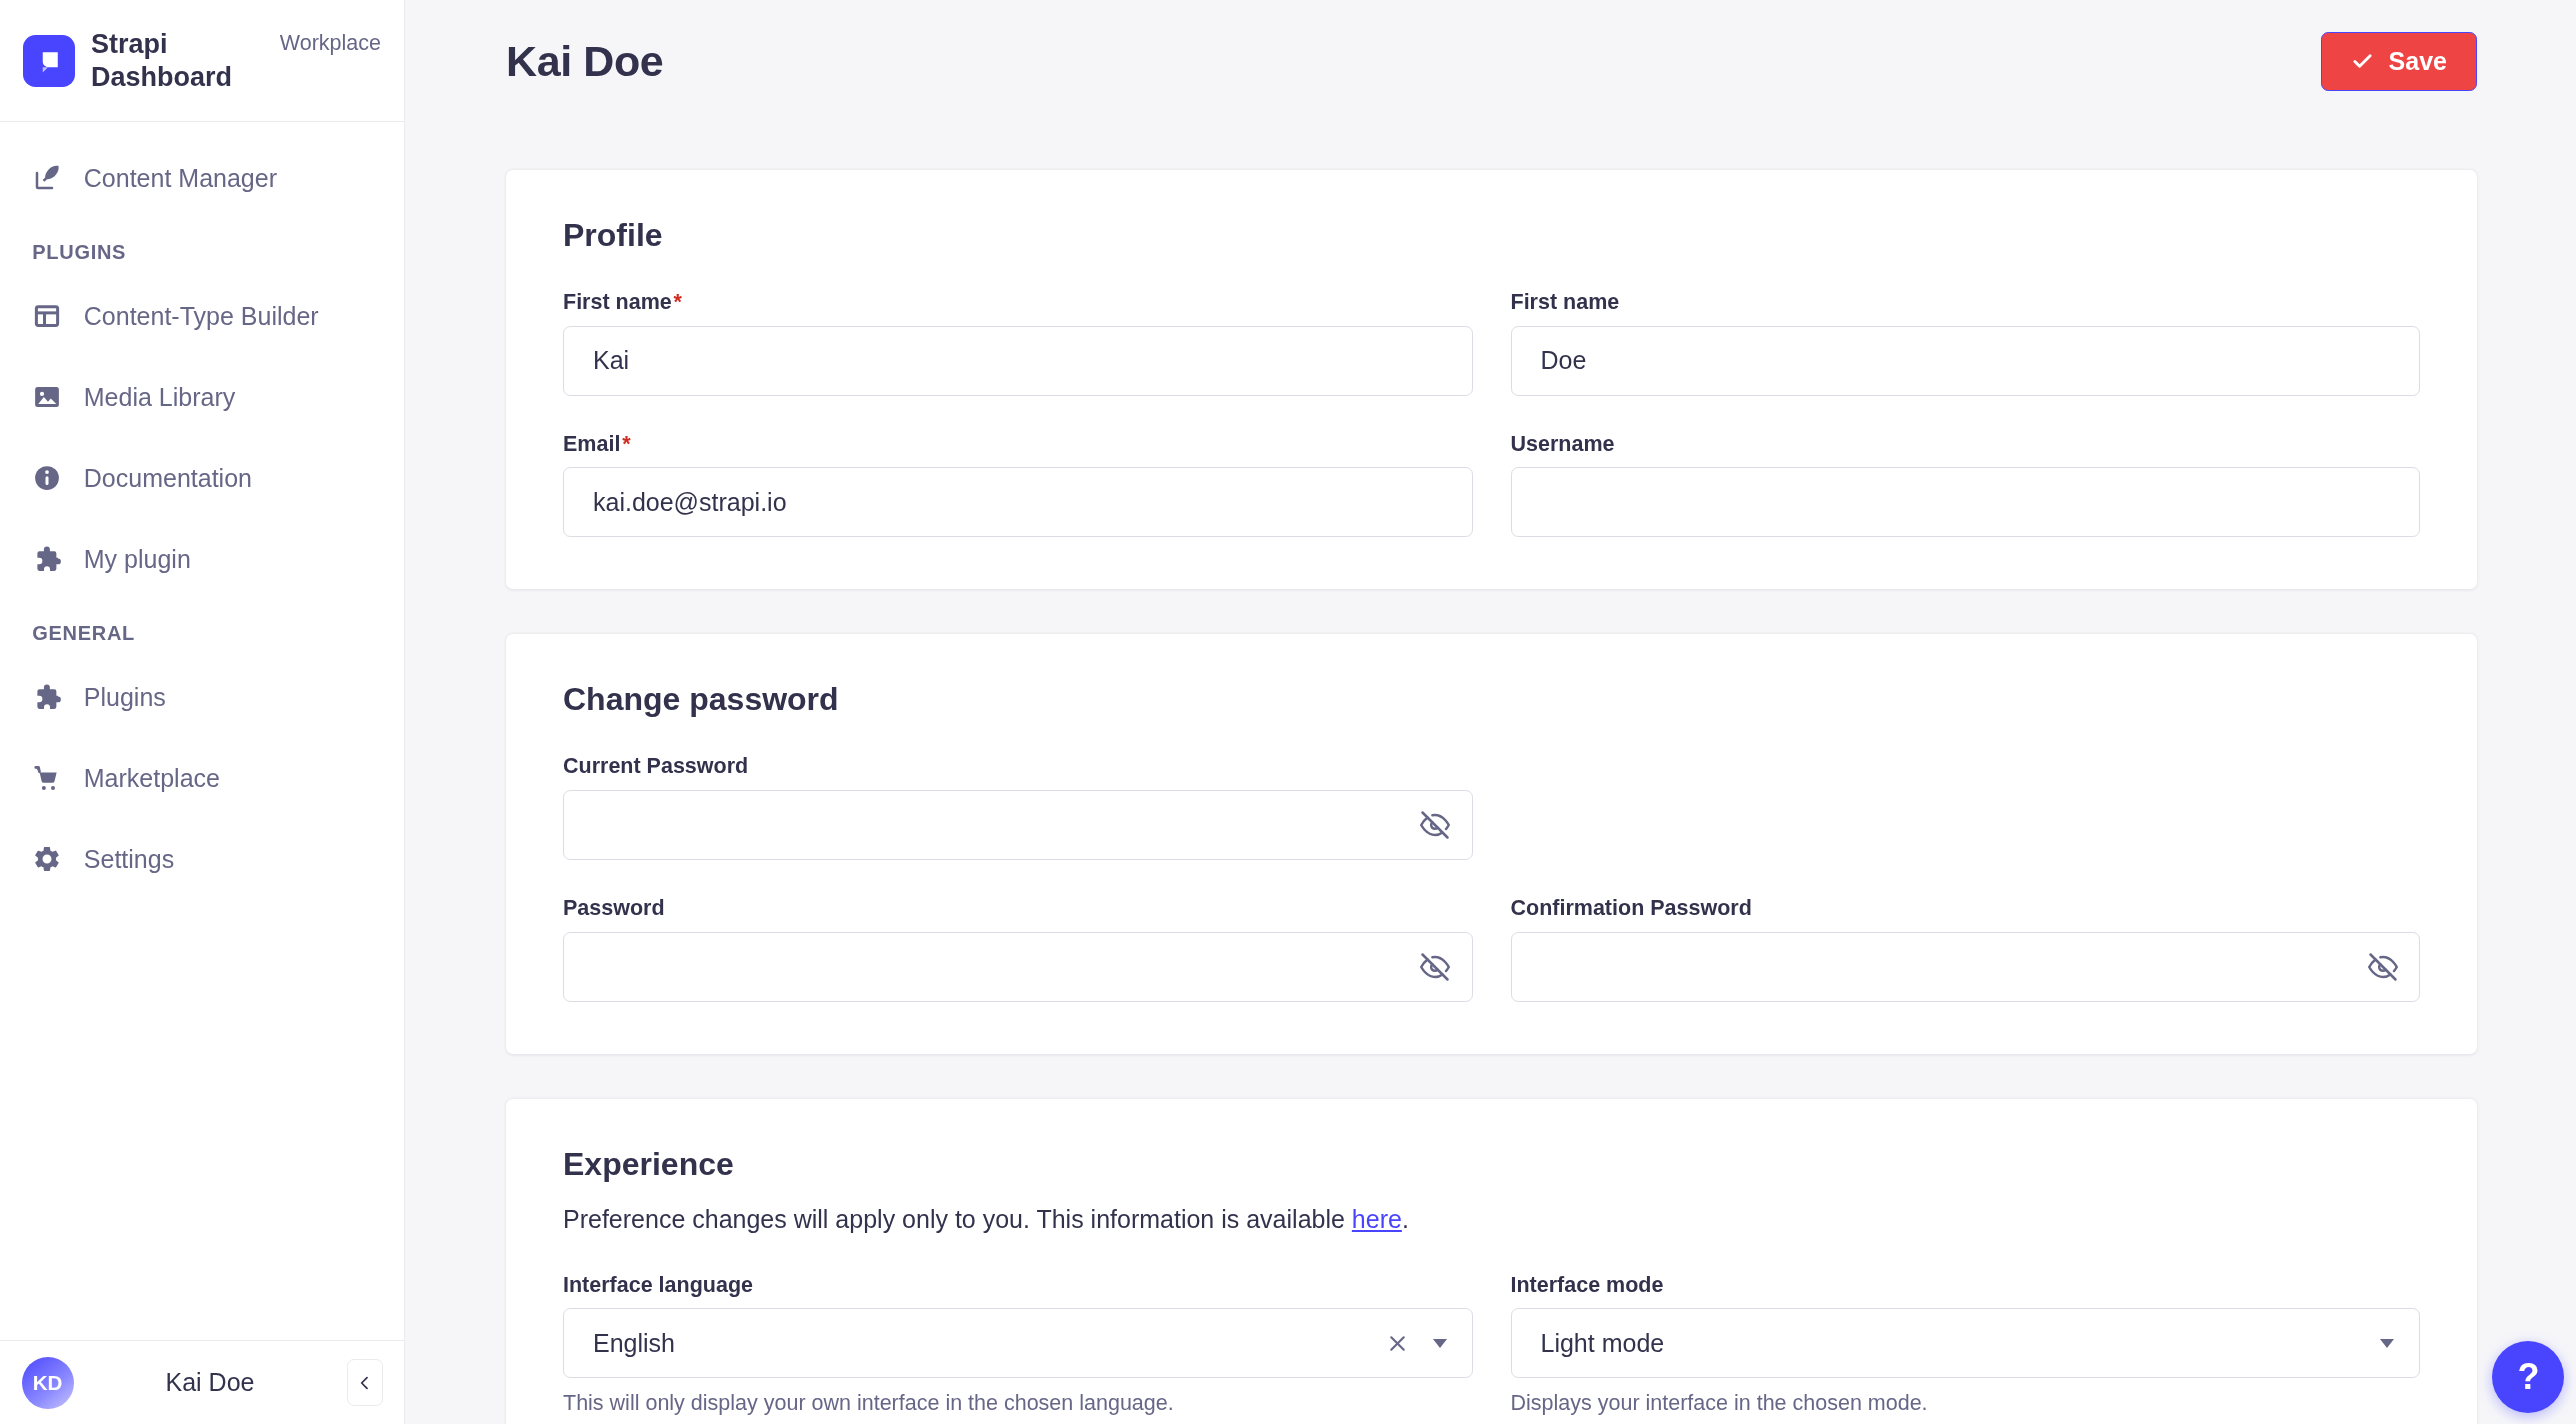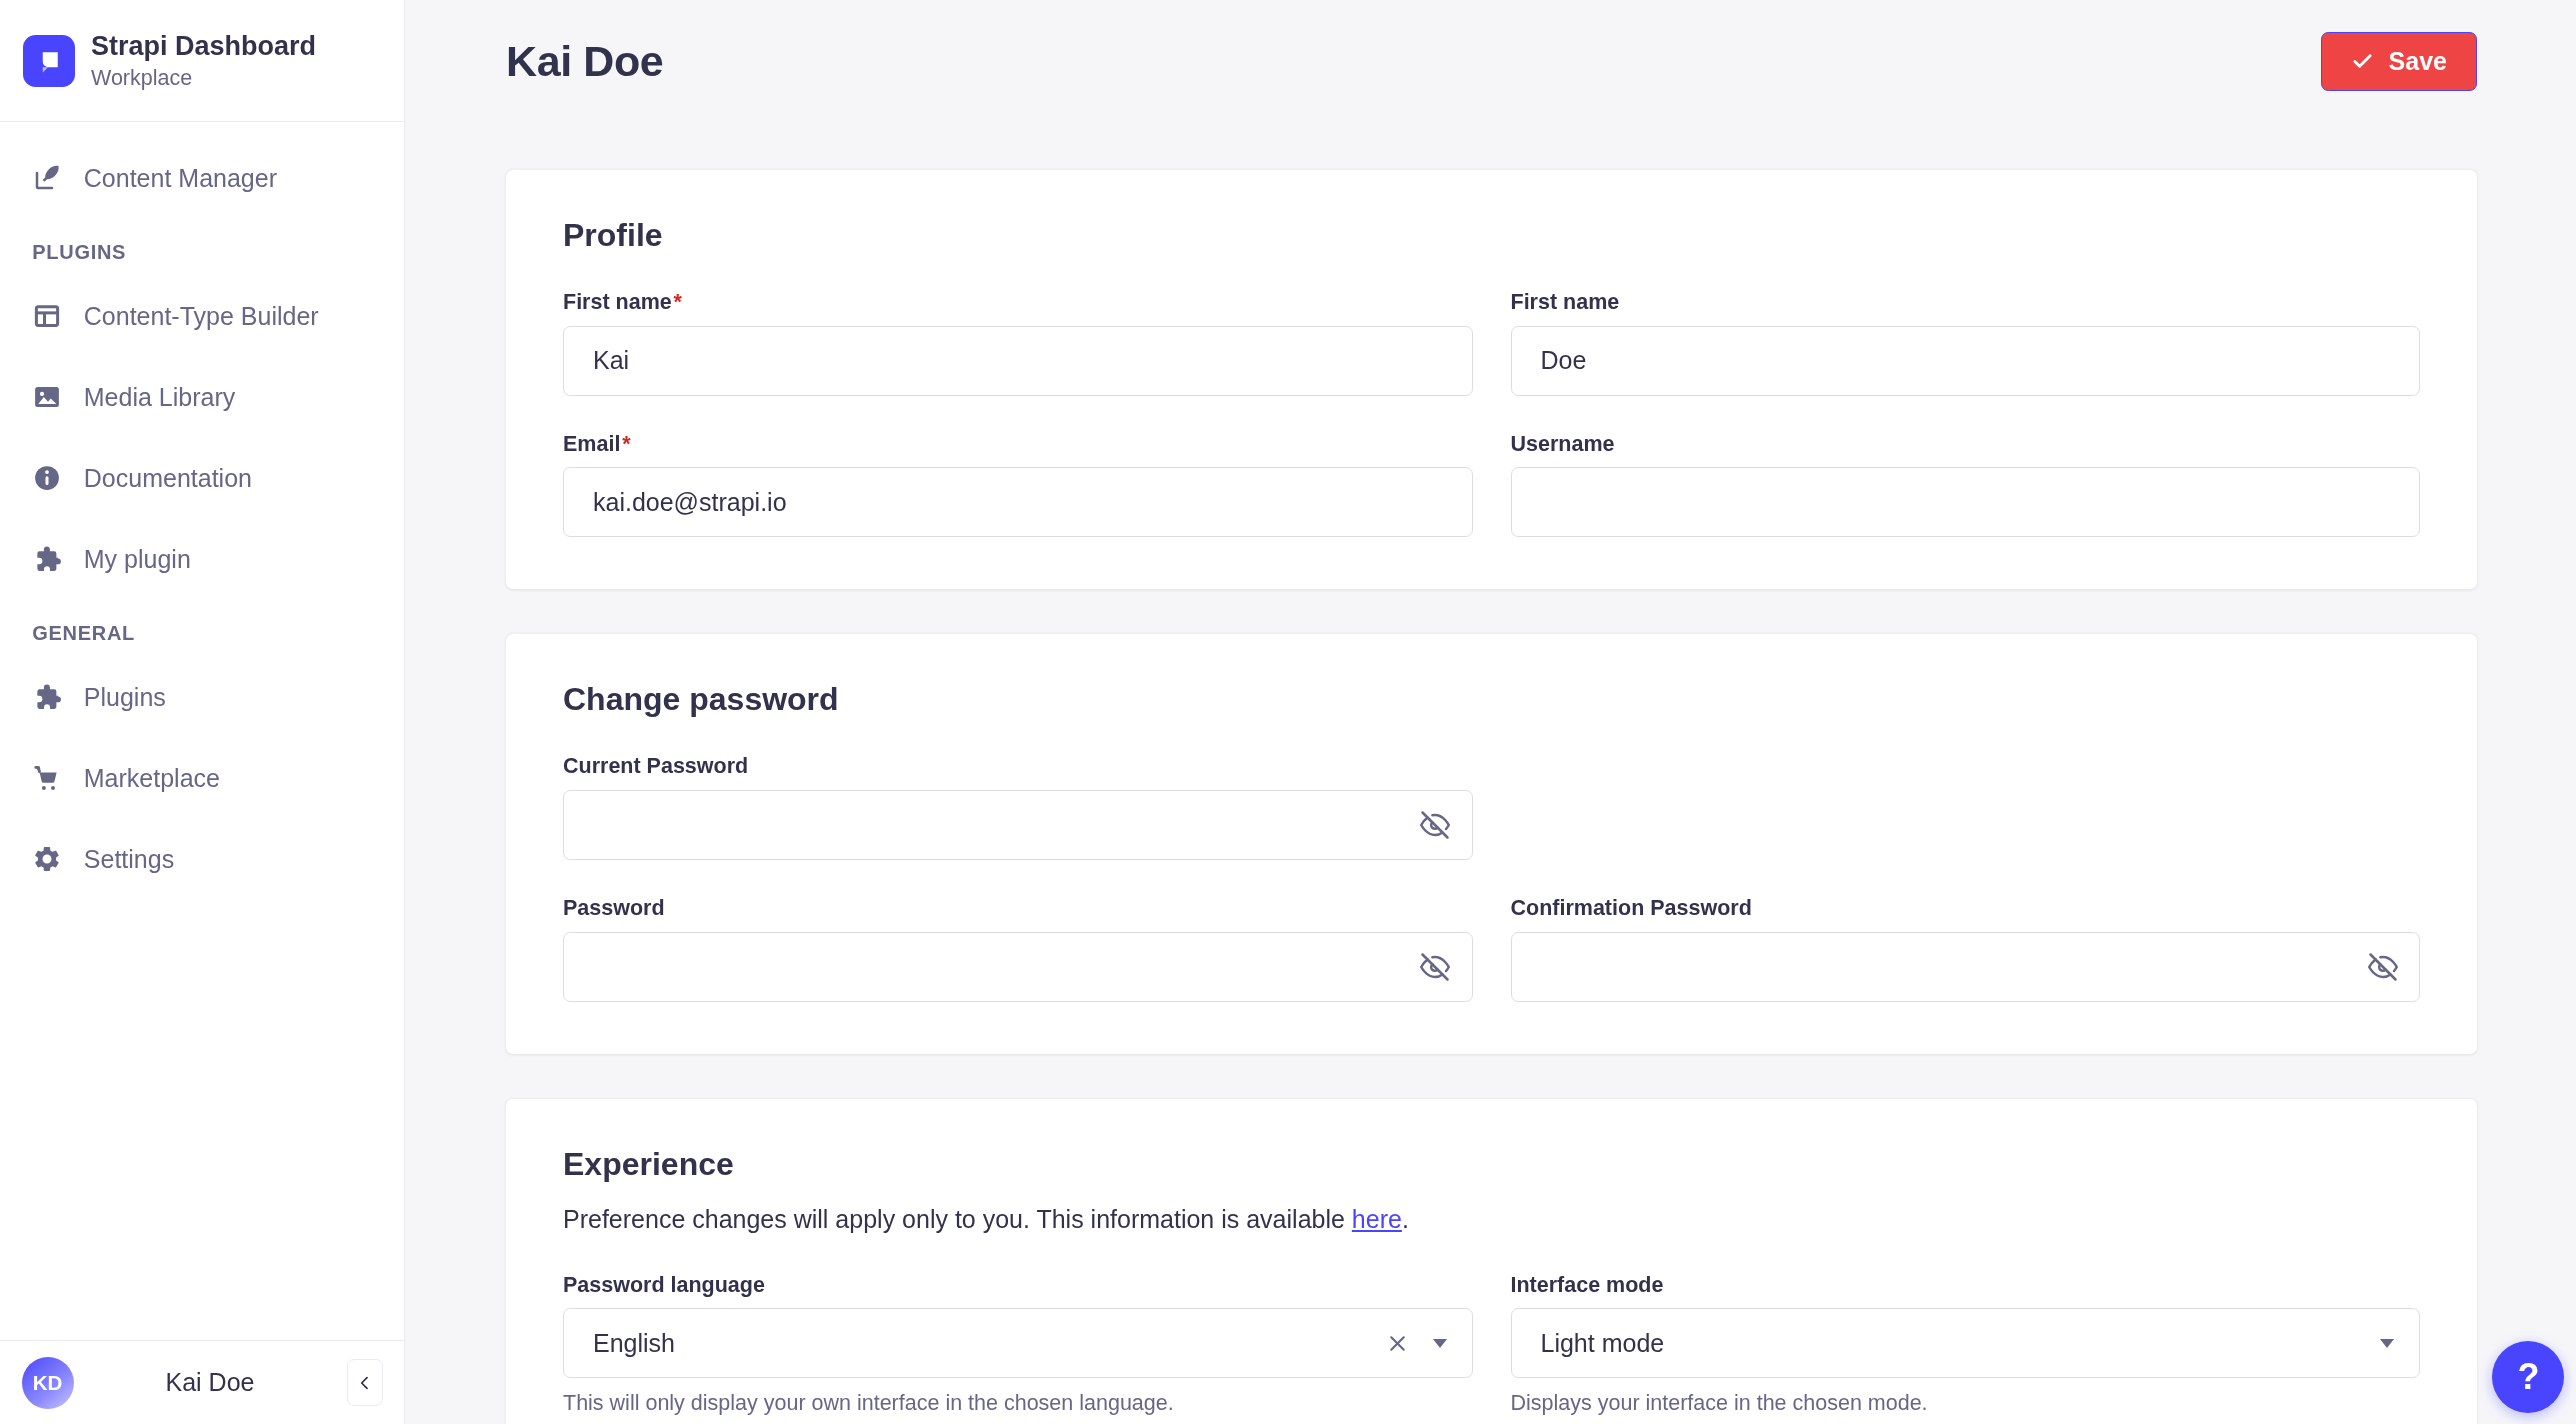--- a/index.html
+++ b/index.html
@@ -23,21 +23,21 @@
   .brand {
     display: flex; align-items: center; gap: 16px;
     padding: 23px 23px; height: 122px;
     border-bottom: 0.9px solid #eaeaef;
   }
   .logo {
     width: 52px; height: 52px; border-radius: 12.5px;
     background: #4945ff; flex: none;
     display: flex; align-items: center; justify-content: center;
   }
-  .brand-text { display: flex; flex-direction: column; }
+  .brand-text { display: flex; flex-direction: row; }
   .brand-title { font-size: 27px; font-weight: 700; color: #32324d; line-height: 1.2; }
   .brand-sub { font-size: 21.5px; color: #666687; margin-top: 2.7px; }
 
   .nav { flex: 1; padding: 29px 18px 0; overflow: hidden; }
   .nav-item {
     height: 54px; display: flex; align-items: center; gap: 21.5px;
     padding: 0 14.3px; margin-bottom: 27px; border-radius: 7.2px;
     color: #666687; font-size: 25px; cursor: pointer;
   }
   .nav-item svg { width: 30px; height: 30px; flex: none; }
@@ -315,21 +315,21 @@
         </div>
       </div>
     </section>
 
     <section class="card">
       <h2 class="card-heading exp-heading">Experience</h2>
       <p class="description"><span>Preference changes will apply only to you. This information is available </span><a class="link">here</a><span>.</span></p>
       <div class="grid">
         <div>
           <label class="field-label">
-            <span>Password language</span>
+            <span>Interface language</span>
           </label>
           <div class="select">
             <span class="select-value">English</span>
             <span class="select-controls">
               <svg width="25" height="25" viewBox="0 0 24 24" fill="none" stroke="#666687" stroke-width="2" stroke-linecap="round">
                 <line x1="6" y1="6" x2="18" y2="18"></line>
                   <line x1="18" y1="6" x2="6" y2="18"></line>
               </svg>
               <span class="caret"></span>
             </span>

